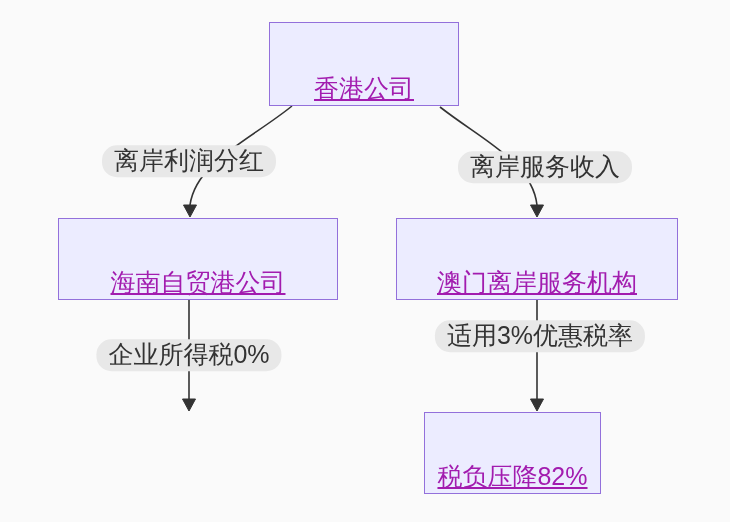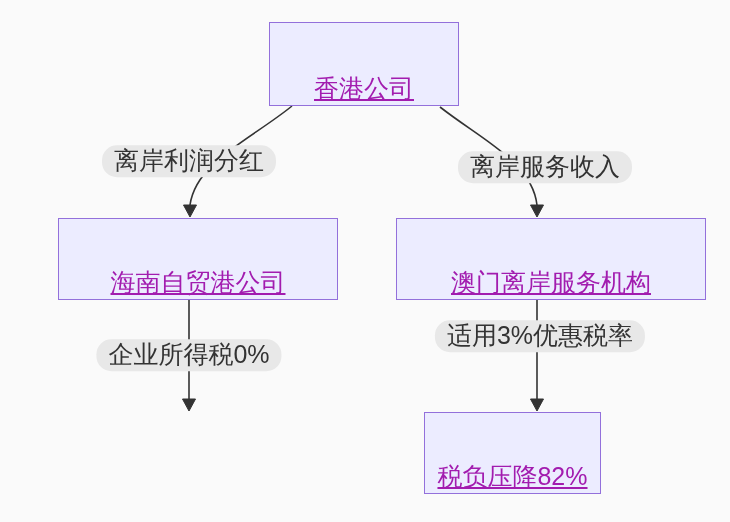--- a/index.html
+++ b/index.html
@@ -51,21 +51,21 @@
     color: #333333;
     font-size: 25px;
     line-height: 1.18;
     padding: 1px 12px;
     white-space: nowrap;
     z-index: 3;
     border-radius: 15px;
   }
   .node-hk     { left: 269px; top: 22px;  width: 190px; height: 84px; }
   .node-hainan { left: 58px;  top: 218px; width: 280px; height: 82px; }
-  .node-macau  { left: 396px; top: 218px; width: 310px; height: 82px; }
+  .node-macau  { left: 396px; top: 218px; width: 282px; height: 82px; }
   .node-profit { left: 60px;  top: 412px; width: 258px; height: 82px; }
   .node-tax    { left: 424px; top: 412px; width: 177px; height: 82px; }
   .label-e1 { left: 189px; top: 161px; }
   .label-e2 { left: 545px; top: 161px; margin-top: 6px; }
   .label-e3 { left: 189px; top: 355px; }
   .label-e4 { left: 540px; top: 336px; }
 </style>
 </head>
 <body>
 

